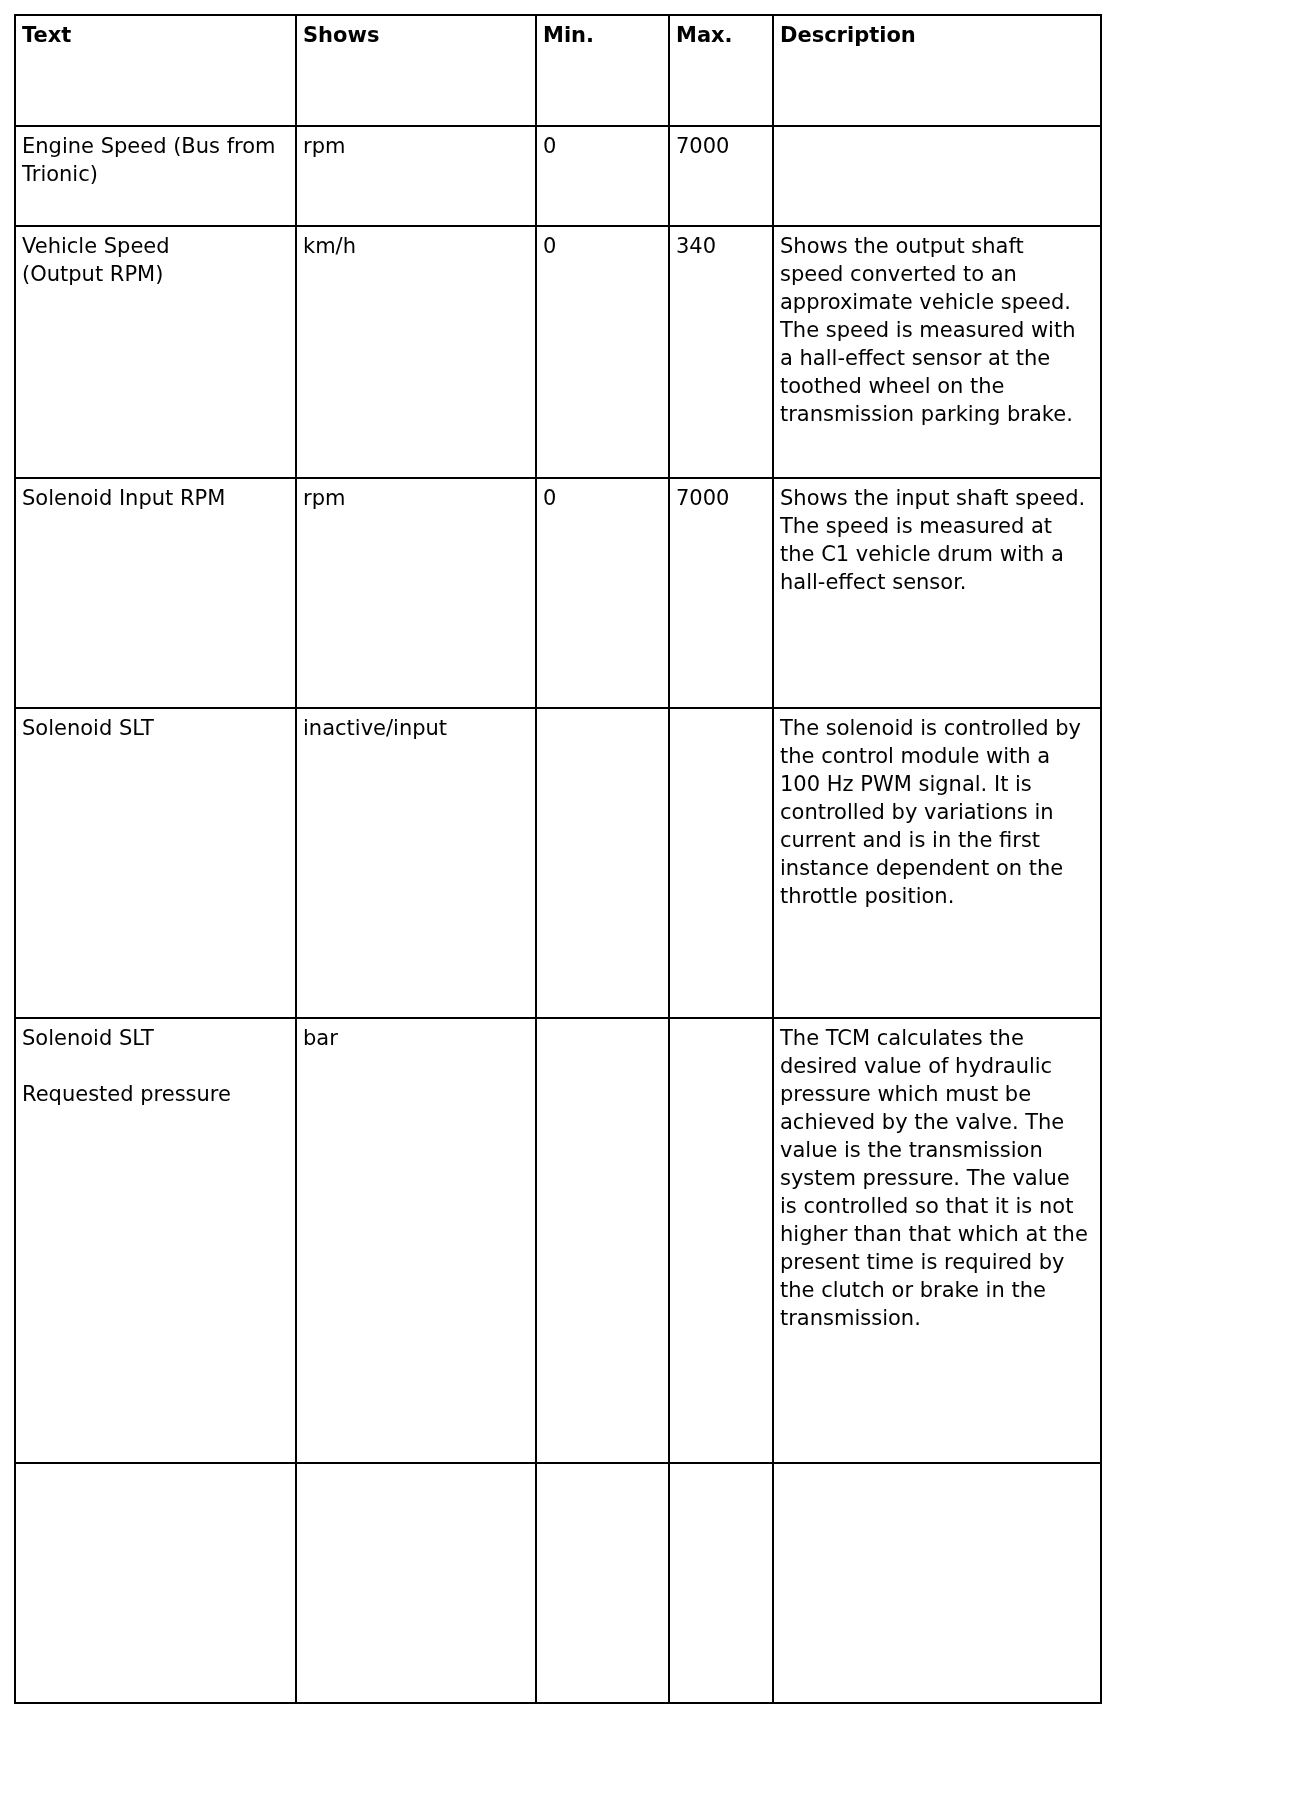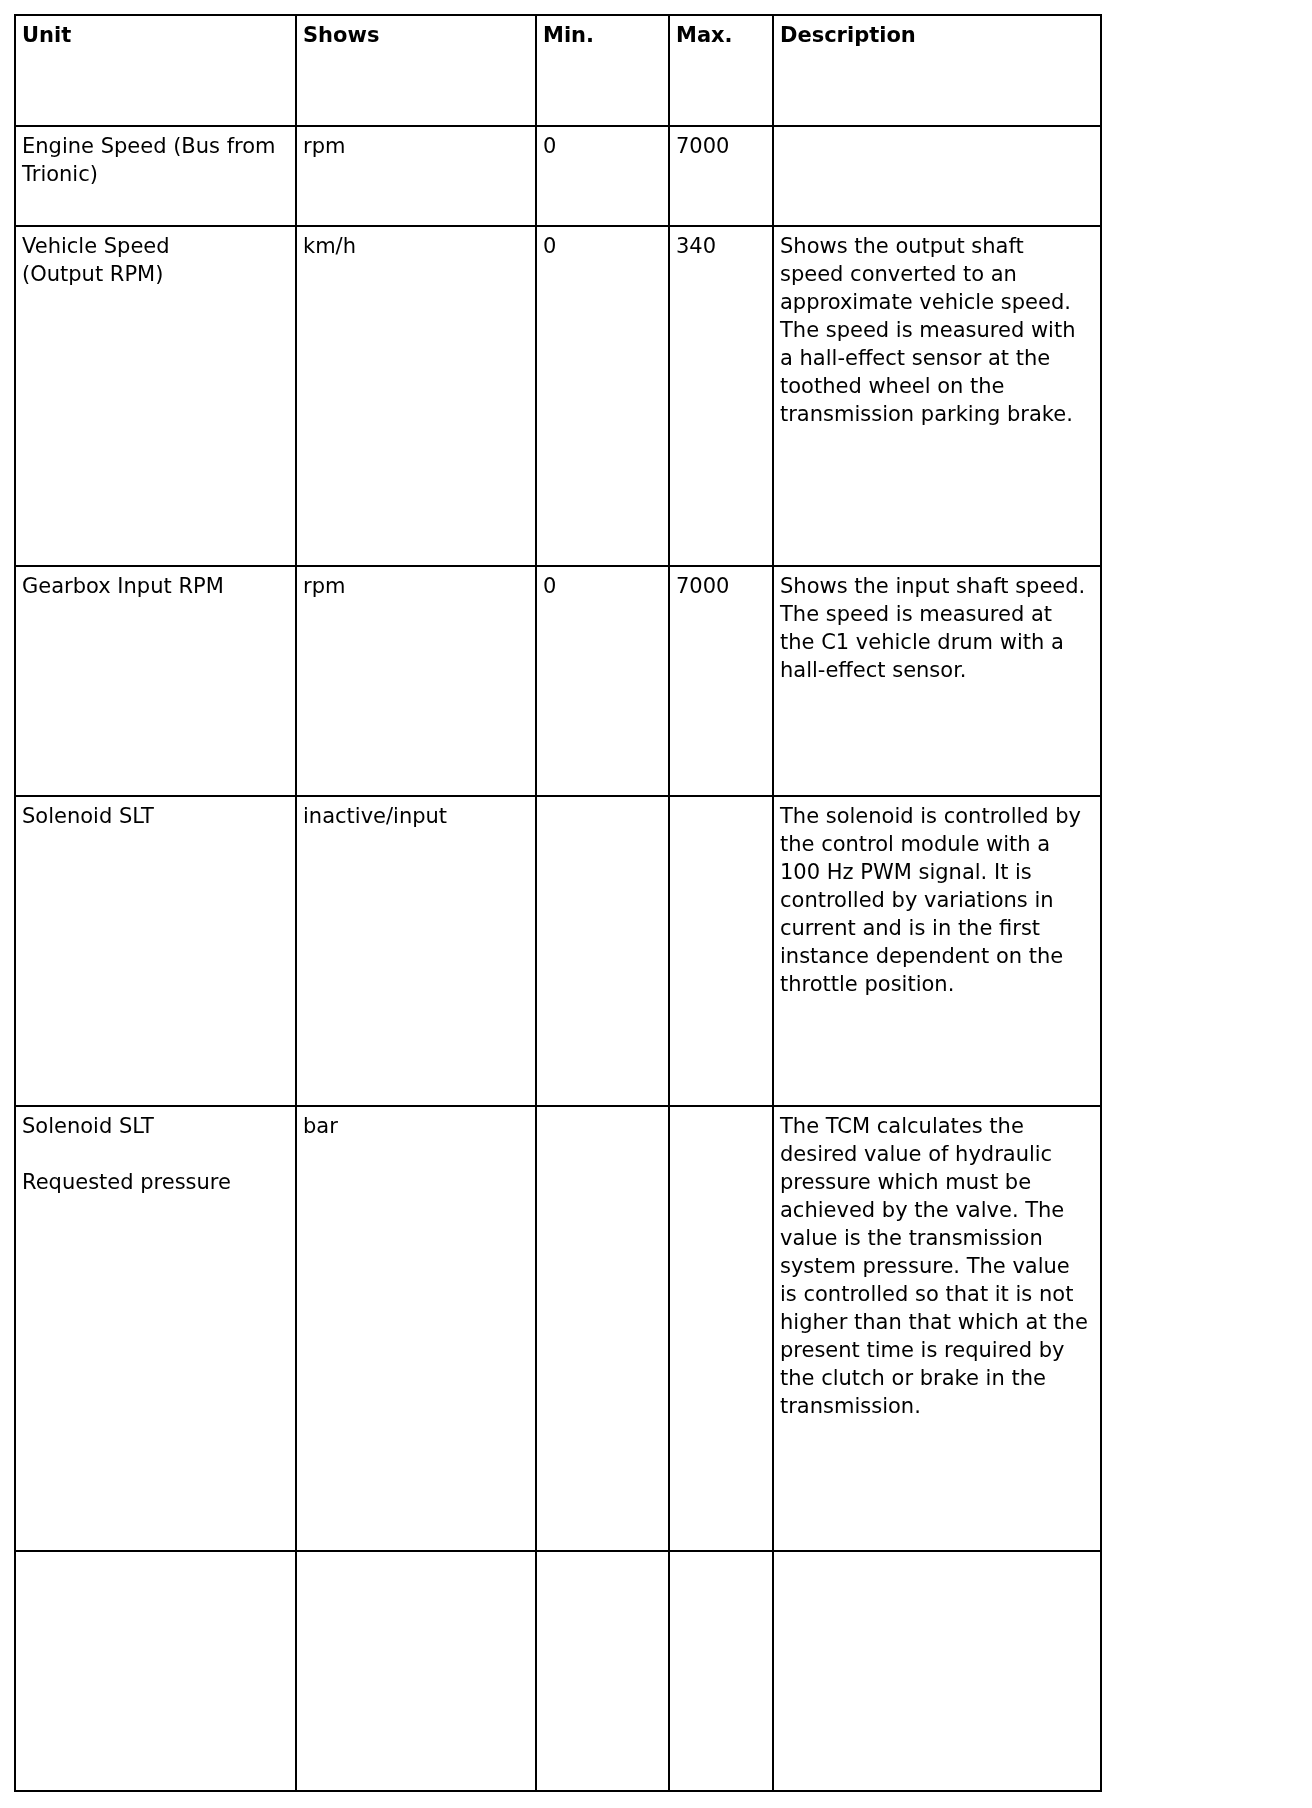--- a/index.html
+++ b/index.html
@@ -53,46 +53,46 @@
     <colgroup>
       <col class="c-text">
       <col class="c-unit">
       <col class="c-min">
       <col class="c-max">
       <col class="c-desc">
     </colgroup>
 
     <tbody>
         <tr style="height:111px;">
-      <th>Unit</th>
+      <th>Text</th>
       <th>Shows</th>
       <th>Min.</th>
       <th>Max.</th>
       <th>Description</th>
     </tr>
 
     <tr style="height:100px;">
       <td>Engine Speed (Bus from Trionic)</td>
       <td>rpm</td>
       <td>0</td>
       <td>7000</td>
       <td></td>
     </tr>
 
-    <tr style="height:340px;margin-top:8px;">
+    <tr style="height:252px;margin-top:8px;">
       <td>Vehicle Speed
 (Output RPM)</td>
       <td>km/h</td>
       <td>0</td>
       <td>340</td>
       <td>Shows the output shaft speed converted to an approximate vehicle speed. The speed is measured with a hall-effect sensor at the toothed wheel on the transmission parking brake.</td>
     </tr>
 
     <tr style="height:230px;">
-      <td>Gearbox Input RPM</td>
+      <td>Solenoid Input RPM</td>
       <td>rpm</td>
       <td>0</td>
       <td>7000</td>
       <td>Shows the input shaft speed. The speed is measured at the C1 vehicle drum with a hall-effect sensor.</td>
     </tr>
 
     <tr style="height:310px;">
       <td>Solenoid SLT</td>
       <td>inactive/input</td>
       <td></td>

